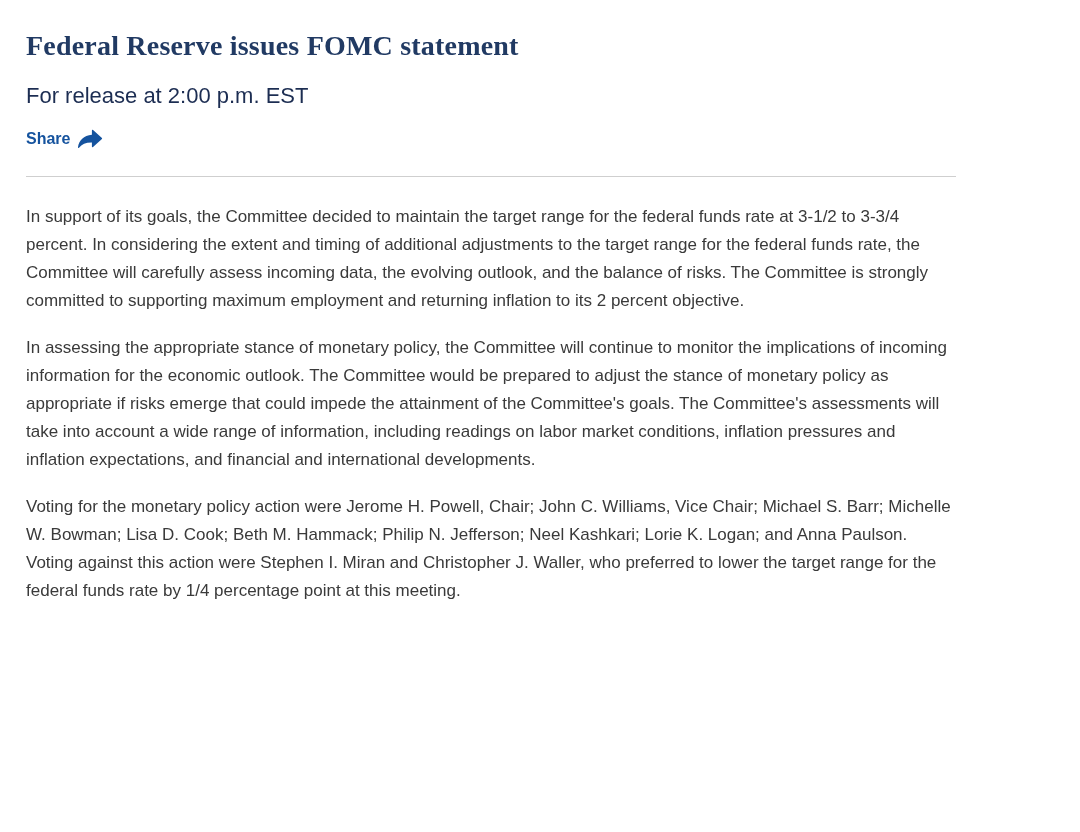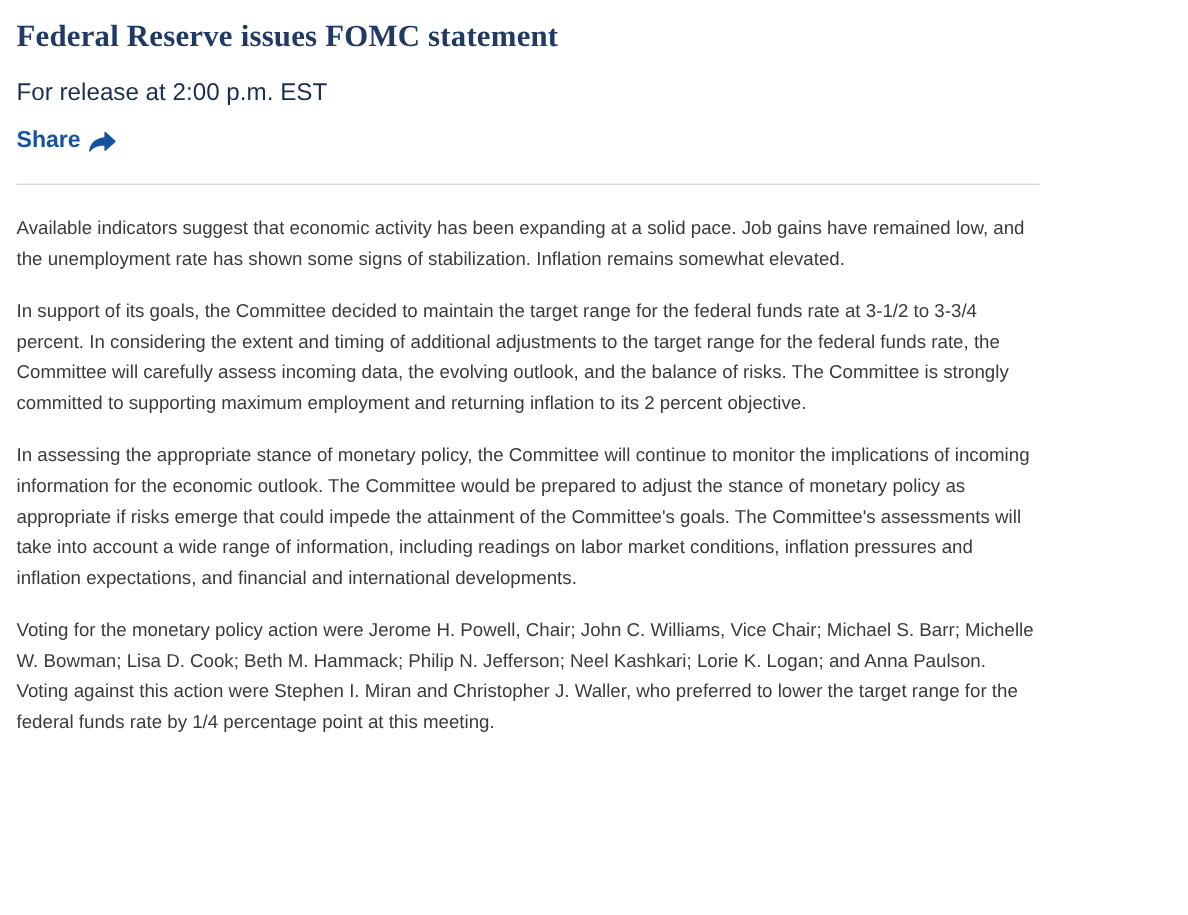--- a/index.html
+++ b/index.html
@@ -12,42 +12,42 @@
   html,body{margin:0;padding:0;background:#ffffff;}
   body{
     font-family:"Liberation Sans","DejaVu Sans",sans-serif;
     color:var(--body-color);
     width:1080px;
     min-height:832px;
     box-sizing:border-box;
   }
   .content{
     width:930px;
-    margin-left:15px;
-    padding-top:12px;
+    margin-left:26px;
+    padding-top:24px;
   }
   .page-title{
     font-family:"Liberation Serif","DejaVu Serif",serif;
     font-size:28px;
     font-weight:600;
     color:var(--title-color);
     margin:6px 0 0;
     letter-spacing:.2px;
   }
   .release-line{
     margin-top:21px;
     font-size:22px;
     color:var(--release-color);
   }
   .share-row{
     margin-top:19px;
     display:inline-flex;
     align-items:center;
     gap:7px;
-    font-size:21px;
+    font-size:16px;
     font-weight:bold;
     color:var(--link-color);
     cursor:pointer;
     text-decoration:none;
   }
   .share-row svg{
     display:block;
     width:26px;
     height:21px;
     fill:var(--link-color);
@@ -82,19 +82,18 @@
     <span>
       <svg viewBox="0 0 26 22" aria-hidden="true">
         <path d="M15 7.2 V2.6 c0-.6.7-.9 1.2-.5 l9.3 8.4 c.3.3.3.8 0 1.1 l-9.3 8.4 c-.5.4-1.2.1-1.2-.5 v-4.4 c-6.3-.1-10.6 1.8-13.5 5.5 -.4.5-1.2.2-1.1-.4 C1.4 13.1 6.4 8 15 7.2 z"></path>
       </svg>
     </span>
   </a>
 
   <hr class="divider">
 
   <div class="article">
-    <p>Available indicators suggest that economic activity has been expanding at a solid pace. Job gains have remained low, and the unemployment rate has shown some signs of stabilization. Inflation remains somewhat elevated.</p>
     <p>In support of its goals, the Committee decided to maintain the target range for the federal funds rate at 3-1/2 to 3-3/4 percent. In considering the extent and timing of additional adjustments to the target range for the federal funds rate, the Committee will carefully assess incoming data, the evolving outlook, and the balance of risks. The Committee is strongly committed to supporting maximum employment and returning inflation to its 2 percent objective.</p>
     <p>In assessing the appropriate stance of monetary policy, the Committee will continue to monitor the implications of incoming information for the economic outlook. The Committee would be prepared to adjust the stance of monetary policy as appropriate if risks emerge that could impede the attainment of the Committee's goals. The Committee's assessments will take into account a wide range of information, including readings on labor market conditions, inflation pressures and inflation expectations, and financial and international developments.</p>
     <p>Voting for the monetary policy action were Jerome H. Powell, Chair; John C. Williams, Vice Chair; Michael S. Barr; Michelle W. Bowman; Lisa D. Cook; Beth M. Hammack; Philip N. Jefferson; Neel Kashkari; Lorie K. Logan; and Anna Paulson. Voting against this action were Stephen I. Miran and Christopher J. Waller, who preferred to lower the target range for the federal funds rate by 1/4 percentage point at this meeting.</p>
   </div>
 
 </div>
 
 </body></html>

